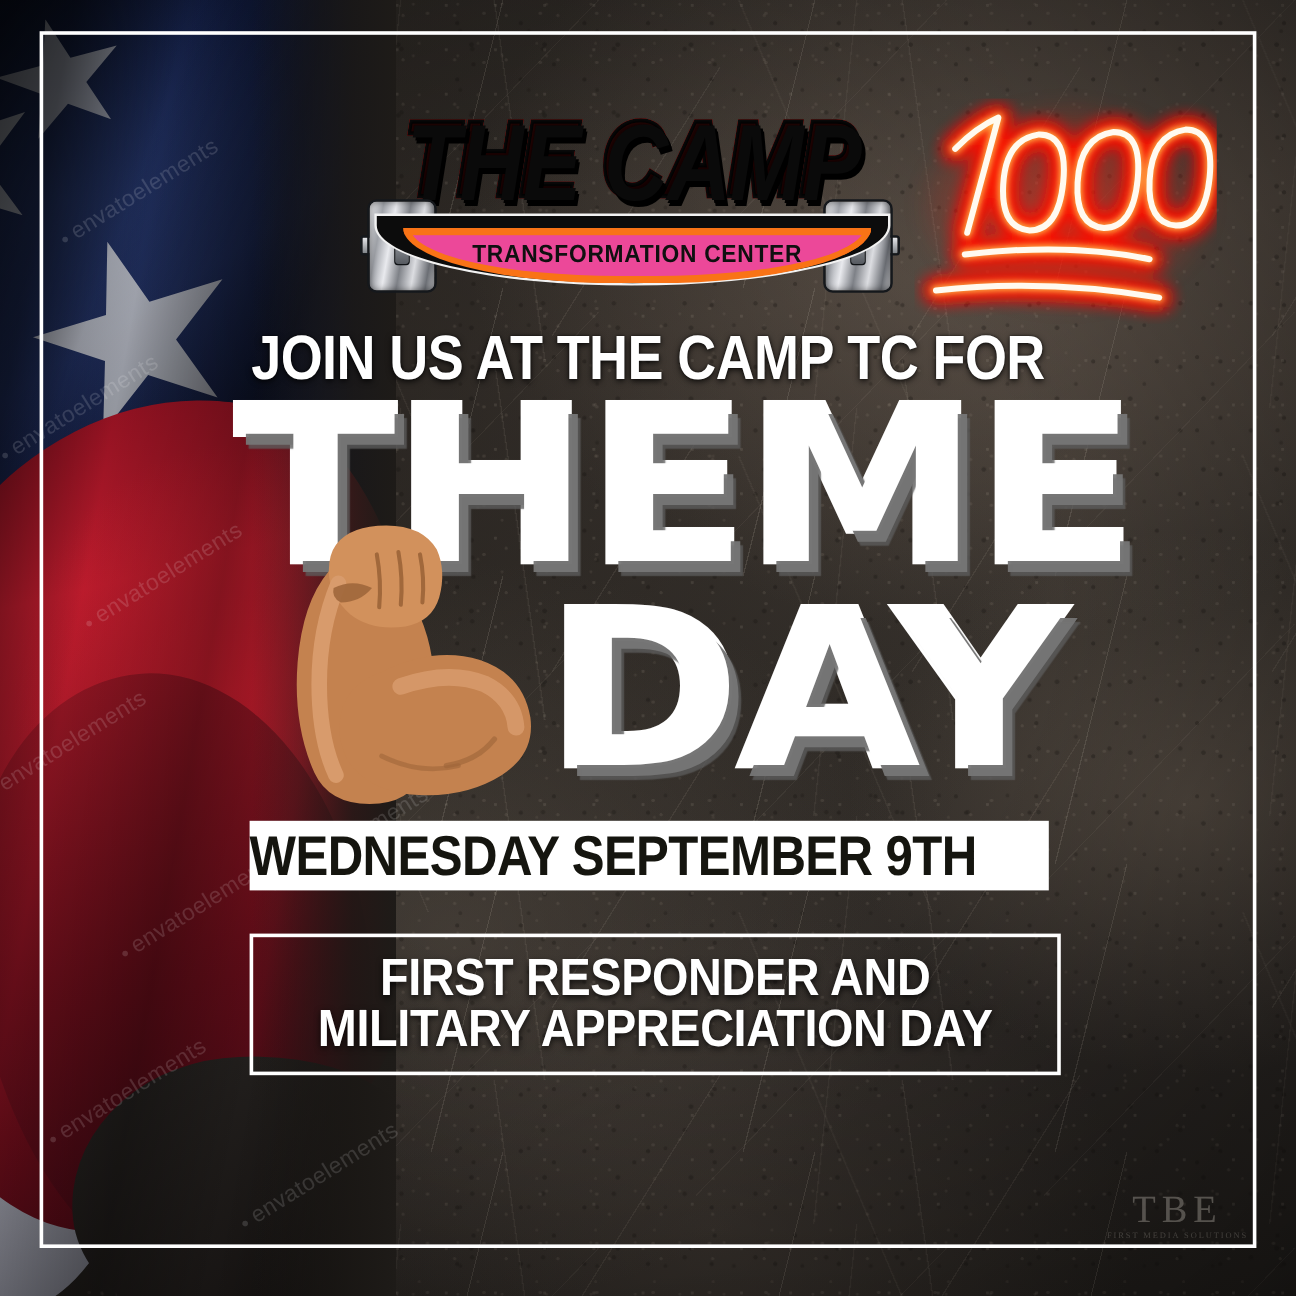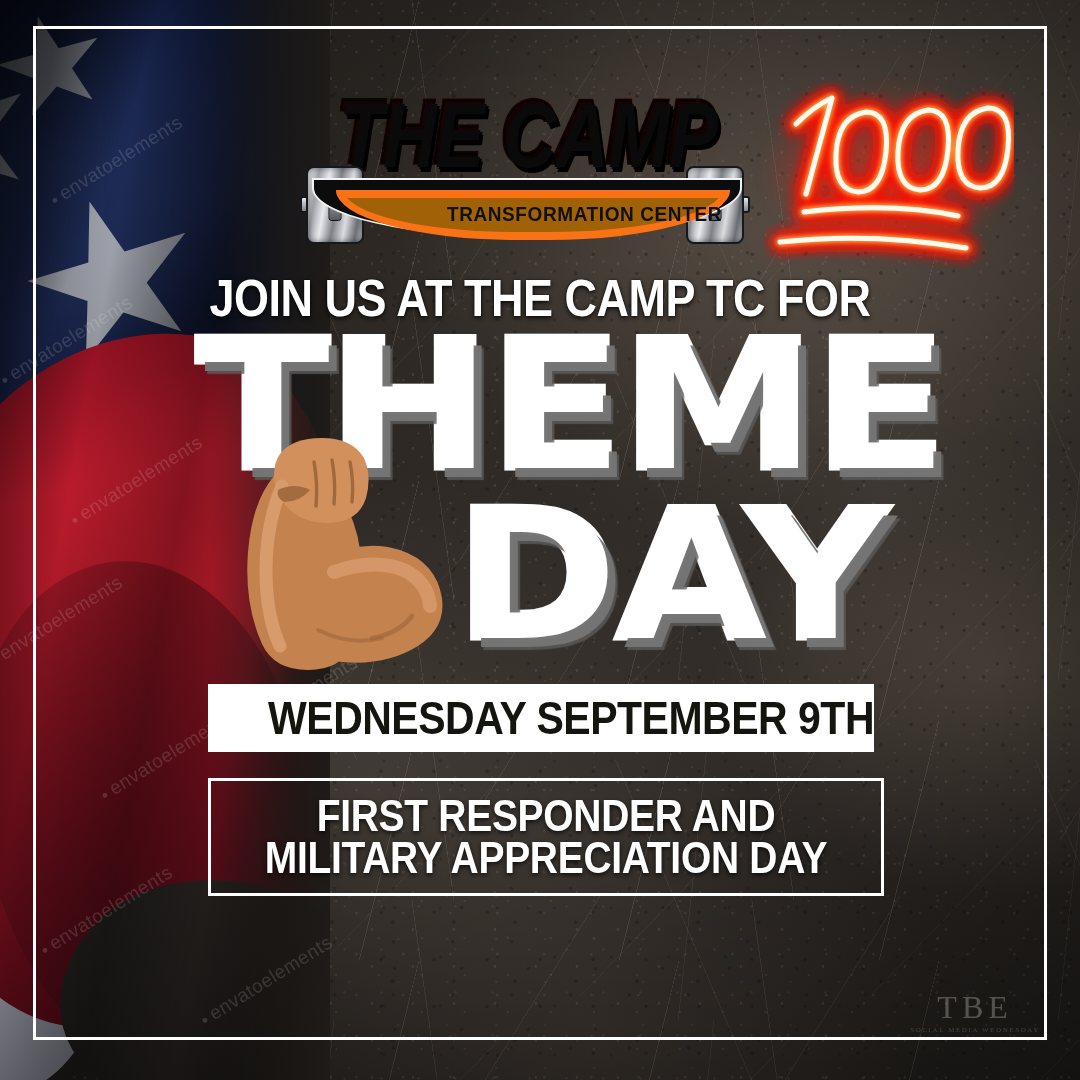--- a/index.html
+++ b/index.html
@@ -104,23 +104,23 @@
     transform:scaleY(1.22);
     transform-origin:50% 0;
   }
   .logo-word span{background:linear-gradient(180deg,#ff2a20 0%,#e00c0c 48%,#8f0508 100%);
     -webkit-background-clip:text;background-clip:text;color:transparent;}
   .banner{position:absolute;left:12px;top:98px;width:426px;height:60px;}
   .banner-black{position:absolute;left:0;top:0;width:426px;height:56px;
     background:#0c0c0c;border:2px solid #f2f2f2;
     border-radius:0 0 60% 60%/0 0 100% 100%;}
   .banner-white{position:absolute;left:24px;top:12px;width:378px;height:34px;
-    background:#a16207;border:8px solid #f97316;
+    background:#ec4899;border:6px solid #f97316;
     border-radius:0 0 46% 46%/0 0 100% 100%;
-    display:flex;align-items:center;justify-content:flex-end;}
+    display:flex;align-items:center;justify-content:center;}
   .banner-white span{font-weight:bold;font-size:19px;letter-spacing:.6px;color:#101010;
     transform:scaleY(1.08);}
   .plate{position:absolute;top:86px;width:54px;height:74px;
     background:linear-gradient(100deg,#f4f4f6 0%,#9fa2a8 18%,#e9eaee 34%,#7e8187 52%,#dcdde1 70%,#6d7076 88%,#c9cace 100%);
     border:2px solid #15181c;border-radius:8px;
     box-shadow:inset 0 0 6px rgba(0,0,0,.5);}
   .plate.left{left:6px;}
   .plate.right{right:6px;}
   .plate::after{content:"";position:absolute;left:50%;top:50%;width:11px;height:30px;
     transform:translate(-50%,-50%);background:linear-gradient(180deg,#b9bcc2,#565a60);
@@ -153,22 +153,22 @@
     -webkit-text-stroke:5px #ffffff;
     paint-order:stroke fill;
   }
   .w-theme{left:196px;top:330px;width:720px;font-size:172px;transform:scaleX(1.14) scaleY(1.05);transform-origin:0 0;}
   .w-day{left:455px;top:500px;width:460px;font-size:172px;transform:scaleX(1.14) scaleY(1.05);transform-origin:0 0;}
 
   
   .bicep{position:absolute;left:222px;top:432px;width:232px;height:240px;}
 
   
-  .datebar{position:absolute;left:208px;top:684px;width:666px;height:68px;
-    background:#ffffff;display:flex;align-items:center;justify-content:flex-end;}
+  .datebar{position:absolute;left:208px;top:684px;width:666px;height:58px;
+    background:#ffffff;display:flex;align-items:center;justify-content:flex-start;}
   .datebar span{font-weight:bold;font-size:41px;letter-spacing:-.5px;color:#15150f;
     transform:scaleY(1.14);}
 
   
   .subbox{position:absolute;left:208px;top:778px;width:670px;height:112px;
     border:3px solid #ffffff;display:flex;flex-direction:column;
     align-items:center;justify-content:center;gap:2px;}
   .subbox div{font-weight:bold;font-size:39px;letter-spacing:-.3px;color:#ffffff;
     transform:scaleY(1.12);line-height:1.02;
     text-shadow:0 2px 5px rgba(0,0,0,.75);}
@@ -313,16 +313,16 @@
     <span>WEDNESDAY SEPTEMBER 9TH</span>
   </div>
 
   <div class="subbox">
     <div>FIRST RESPONDER AND</div>
     <div>MILITARY APPRECIATION DAY</div>
   </div>
 
   <div class="tbe">
     <div class="t1">TBE</div>
-    <div class="t2">SOCIAL MEDIA WEDNESDAY</div>
+    <div class="t2">FIRST MEDIA SOLUTIONS</div>
   </div>
 
 </div>
 
 </body></html>

